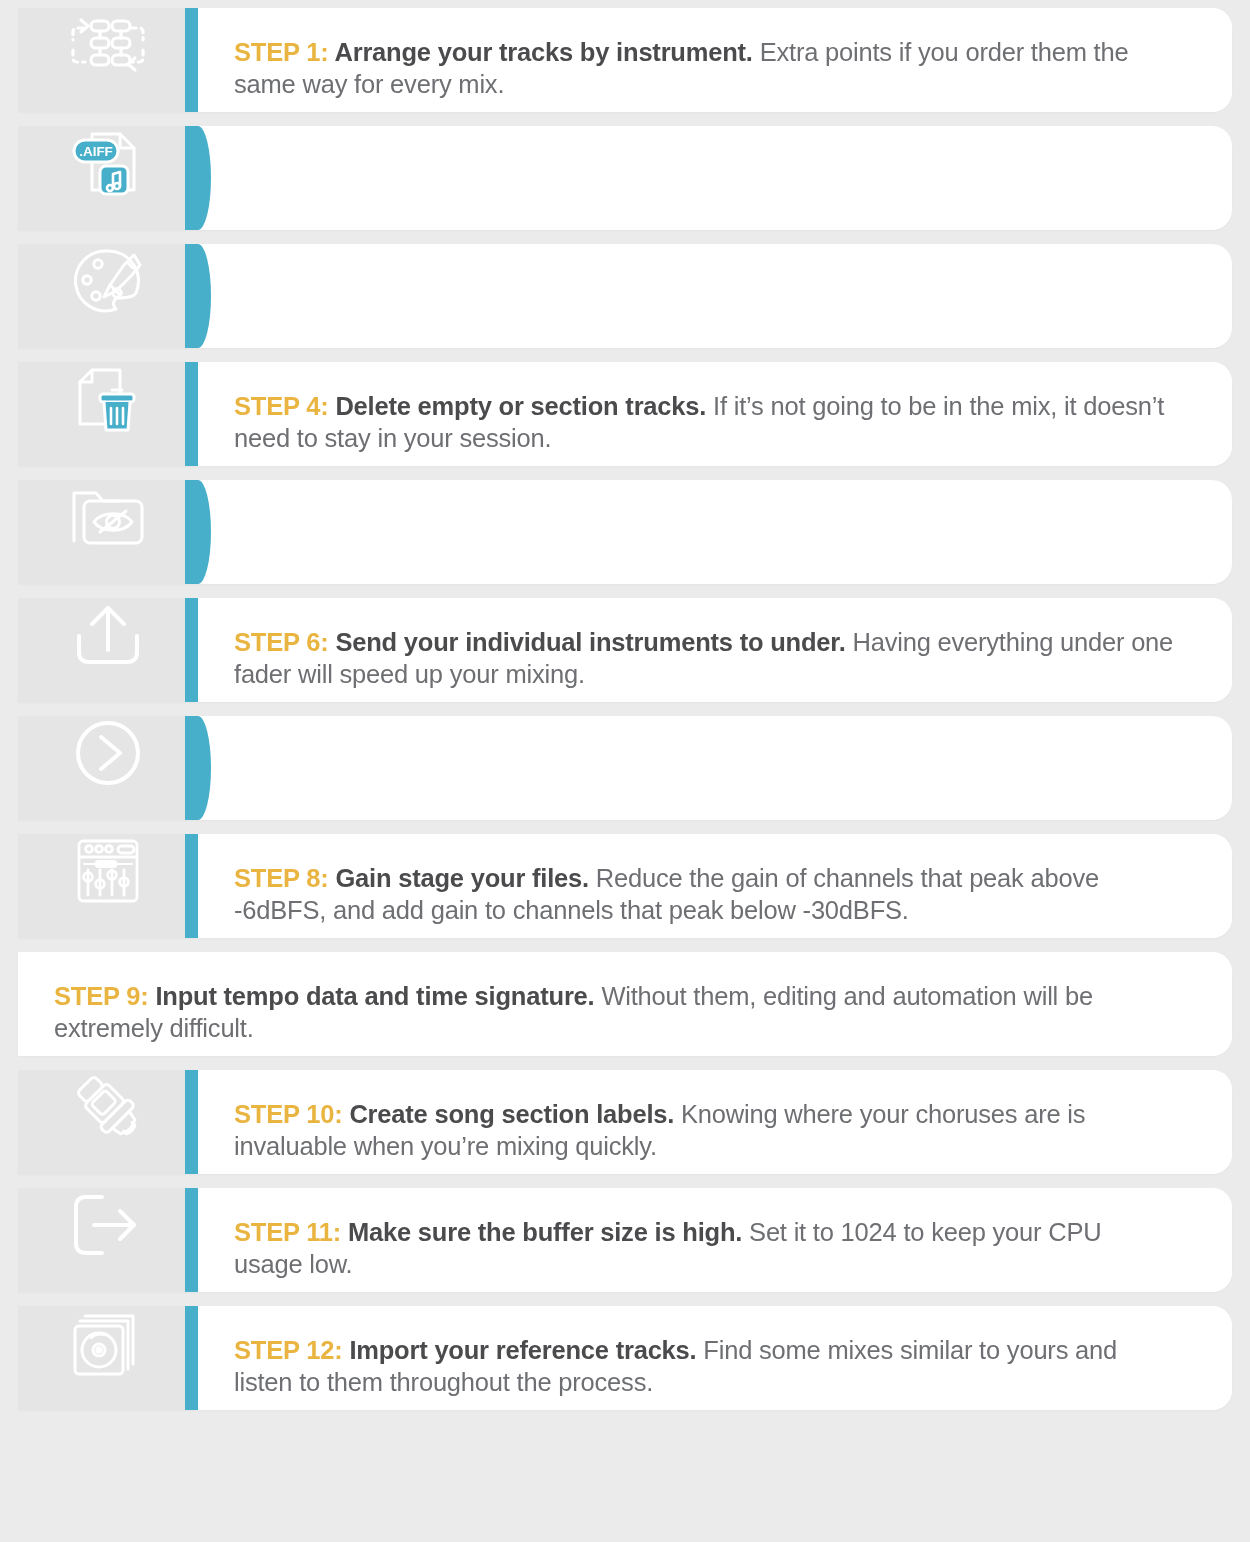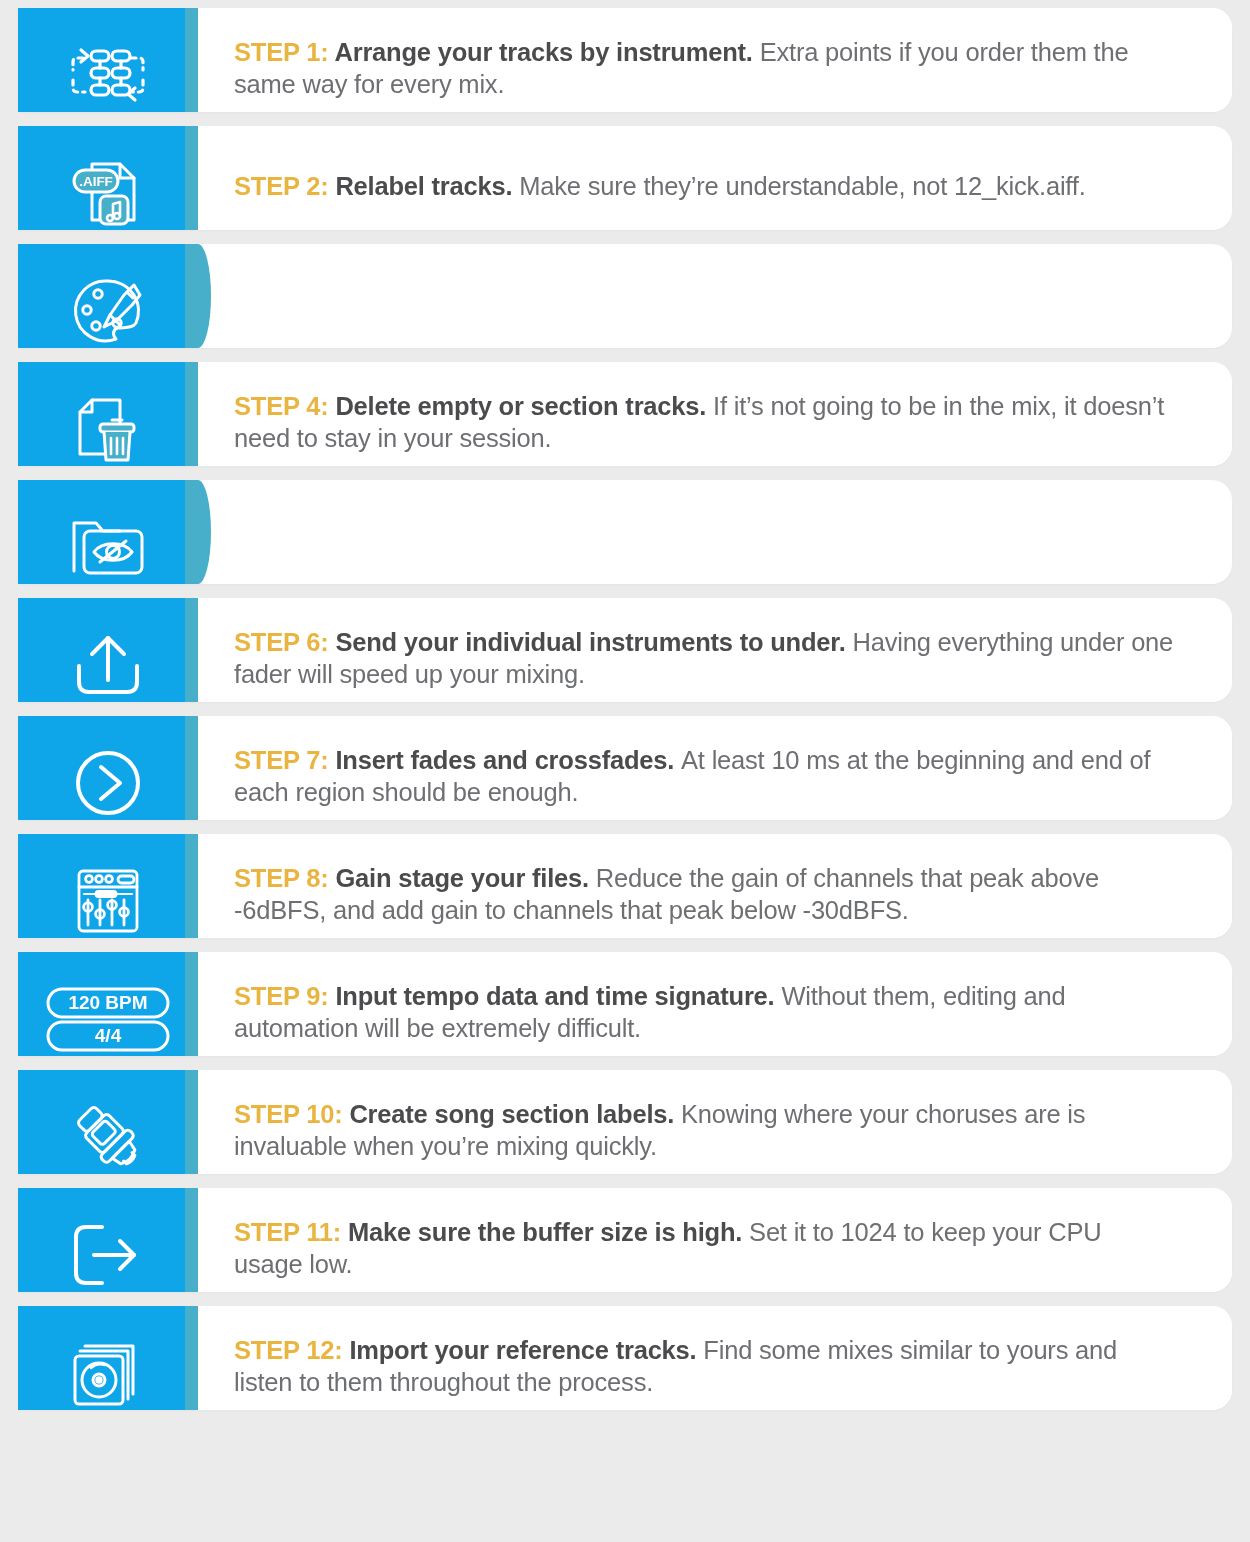--- a/index.html
+++ b/index.html
@@ -33,23 +33,23 @@
     align-items: stretch;
     min-height: 104px;
     margin-right: 18px;
     box-shadow: 0 1px 2px rgba(0,0,0,0.03);
     overflow: visible;
   }
   .icon-block {
     position: relative;
     width: 180px;
     flex: 0 0 180px;
-    background: #0ea5e9;
-    display: flex;
-    align-items: flex-end;
+    background: #e5e5e5;
+    display: flex;
+    align-items: flex-start;
     justify-content: center;
     border-radius: 0;
   }
   
   .icon-block::after {
     content: "";
     position: absolute;
     top: 0;
     right: -13px;
     width: 26px;
@@ -138,27 +138,20 @@
             <path d="M50 6 L50 20 L64 20"></path>
             <rect x="4" y="12" width="44" height="22" rx="11" fill="#48afcb"></rect>
             <text x="26" y="28" font-family="Liberation Sans, sans-serif" font-size="13.5" font-weight="bold" fill="#ffffff" stroke="none" text-anchor="middle">.AIFF</text>
             <rect x="30" y="38" width="28" height="28" rx="6" fill="#48afcb"></rect>
             <path d="M50 44 L50 58 M50 44 L43 46 L43 60" stroke-width="2.6"></path>
             <circle cx="40" cy="60" r="3" stroke-width="2.6"></circle>
             <circle cx="47" cy="58" r="3" stroke-width="2.6"></circle>
           </svg>
         </div>
       </div>
-      <div class="text-block">
-        <p class="step-text">
-          <span class="step-label">STEP 2: </span>
-          <span class="step-title">Relabel tracks. </span>
-          <span class="step-body">Make sure they’re understandable, not 12_kick.aiff.</span>
-        </p>
-      </div>
     </div>
   </div>
 
   <div class="step-row">
     <div class="card">
       <div class="icon-block">
         <div class="icon-wrap">
           <svg width="72" height="68" viewBox="0 0 72 68" fill="none" stroke="#ffffff" stroke-width="3" stroke-linecap="round" stroke-linejoin="round">
             <path d="M36 4 A30 30 0 1 0 44 62 C40 58 41 52 46 51 C52 50 60 52 64 46 A30 30 0 0 0 36 4 Z"></path>
             <circle cx="26" cy="17" r="4.2"></circle>
@@ -237,27 +230,20 @@
 
   <div class="step-row">
     <div class="card">
       <div class="icon-block">
         <div class="icon-wrap">
           <svg width="68" height="68" viewBox="0 0 68 68" fill="none" stroke="#ffffff" stroke-width="4" stroke-linecap="round" stroke-linejoin="round">
             <circle cx="34" cy="34" r="30"></circle>
             <path d="M27 18 L46 34 L27 50"></path>
           </svg>
         </div>
-      </div>
-      <div class="text-block">
-        <p class="step-text">
-          <span class="step-label">STEP 7: </span>
-          <span class="step-title">Insert fades and crossfades. </span>
-          <span class="step-body">At least 10 ms at the beginning and end of each region should be enough.</span>
-        </p>
       </div>
     </div>
   </div>
 
   <div class="step-row">
     <div class="card">
       <div class="icon-block">
         <div class="icon-wrap">
           <svg width="68" height="68" viewBox="0 0 68 68" fill="none" stroke="#ffffff" stroke-width="2.8" stroke-linecap="round" stroke-linejoin="round">
             <rect x="5" y="4" width="58" height="60" rx="4"></rect>
@@ -281,30 +267,20 @@
           <span class="step-label">STEP 8: </span>
           <span class="step-title">Gain stage your files. </span>
           <span class="step-body">Reduce the gain of channels that peak above -6dBFS, and add gain to channels that peak below -30dBFS.</span>
         </p>
       </div>
     </div>
   </div>
 
   <div class="step-row">
     <div class="card">
-      <div class="icon-block">
-        <div class="icon-wrap" style="width:128px;">
-          <svg width="126" height="66" viewBox="0 0 126 66" fill="none" stroke="#ffffff" stroke-width="3" stroke-linecap="round" stroke-linejoin="round">
-            <rect x="3" y="3" width="120" height="28" rx="14"></rect>
-            <text x="63" y="23" font-family="Liberation Sans, sans-serif" font-size="19" font-weight="bold" fill="#ffffff" stroke="none" text-anchor="middle">120 BPM</text>
-            <rect x="3" y="36" width="120" height="28" rx="14"></rect>
-            <text x="63" y="56" font-family="Liberation Sans, sans-serif" font-size="19" font-weight="bold" fill="#ffffff" stroke="none" text-anchor="middle">4/4</text>
-          </svg>
-        </div>
-      </div>
       <div class="text-block">
         <p class="step-text">
           <span class="step-label">STEP 9: </span>
           <span class="step-title">Input tempo data and time signature. </span>
           <span class="step-body">Without them, editing and automation will be extremely difficult.</span>
         </p>
       </div>
     </div>
   </div>
 

